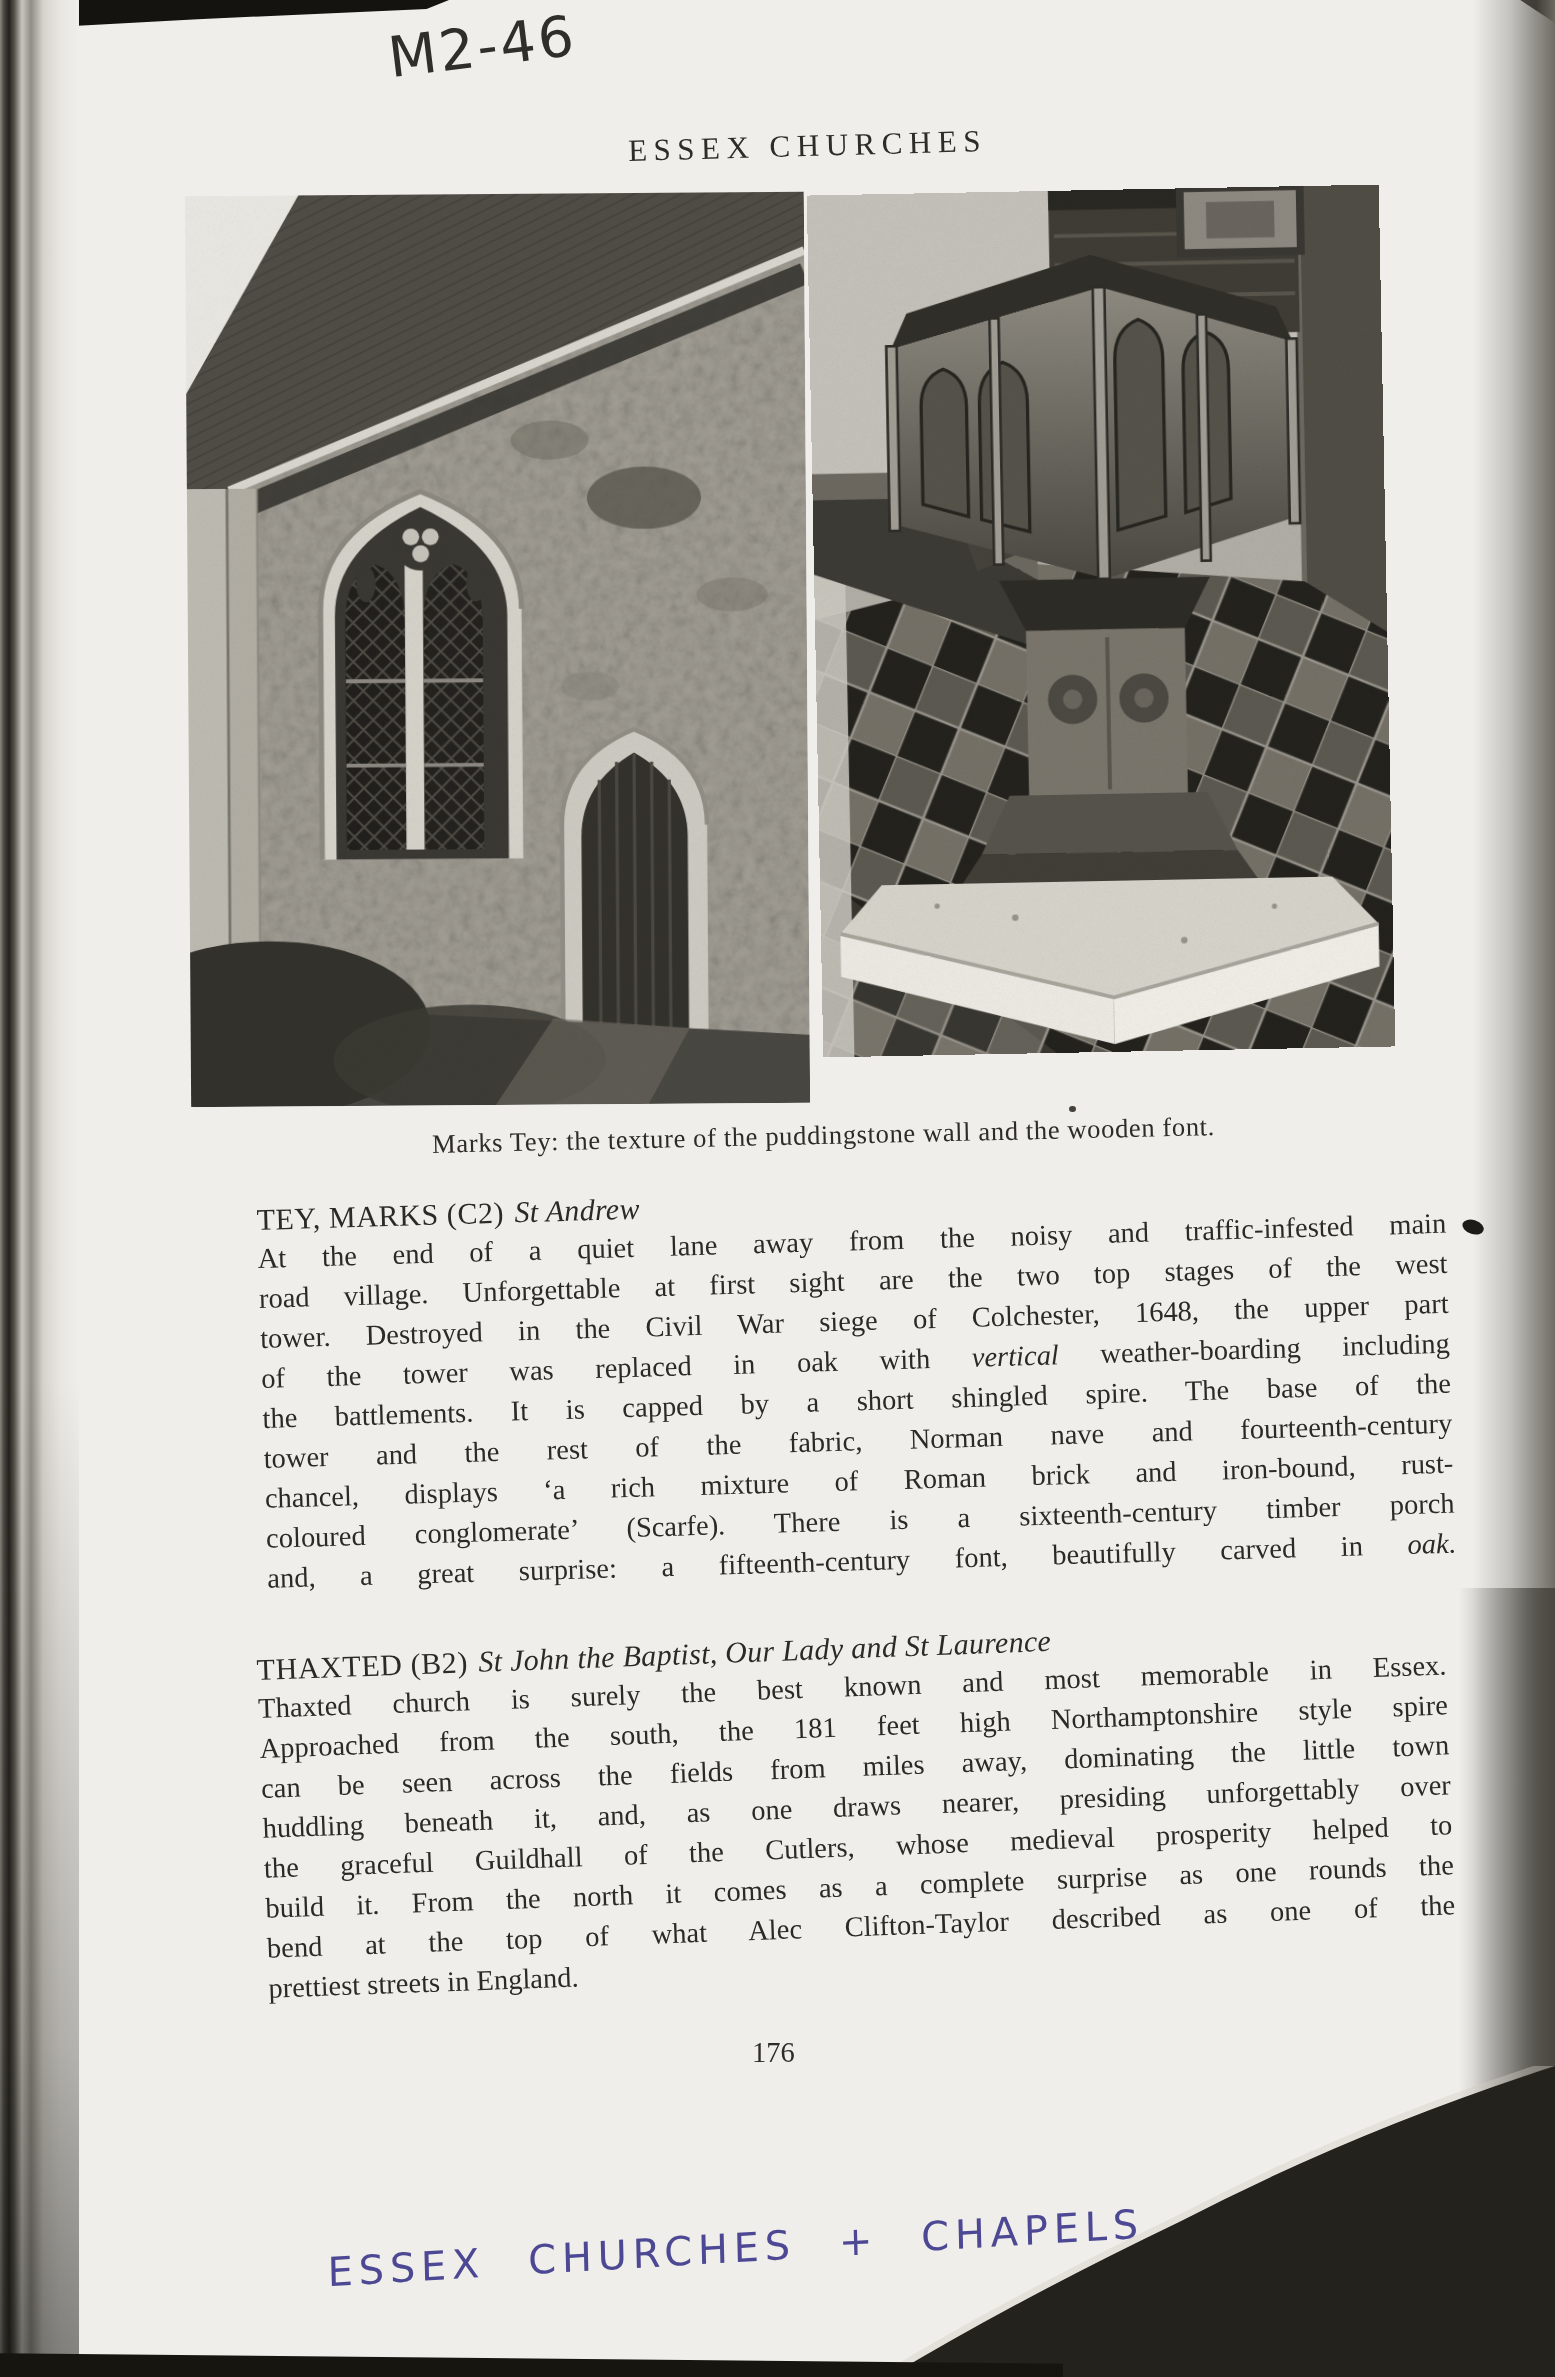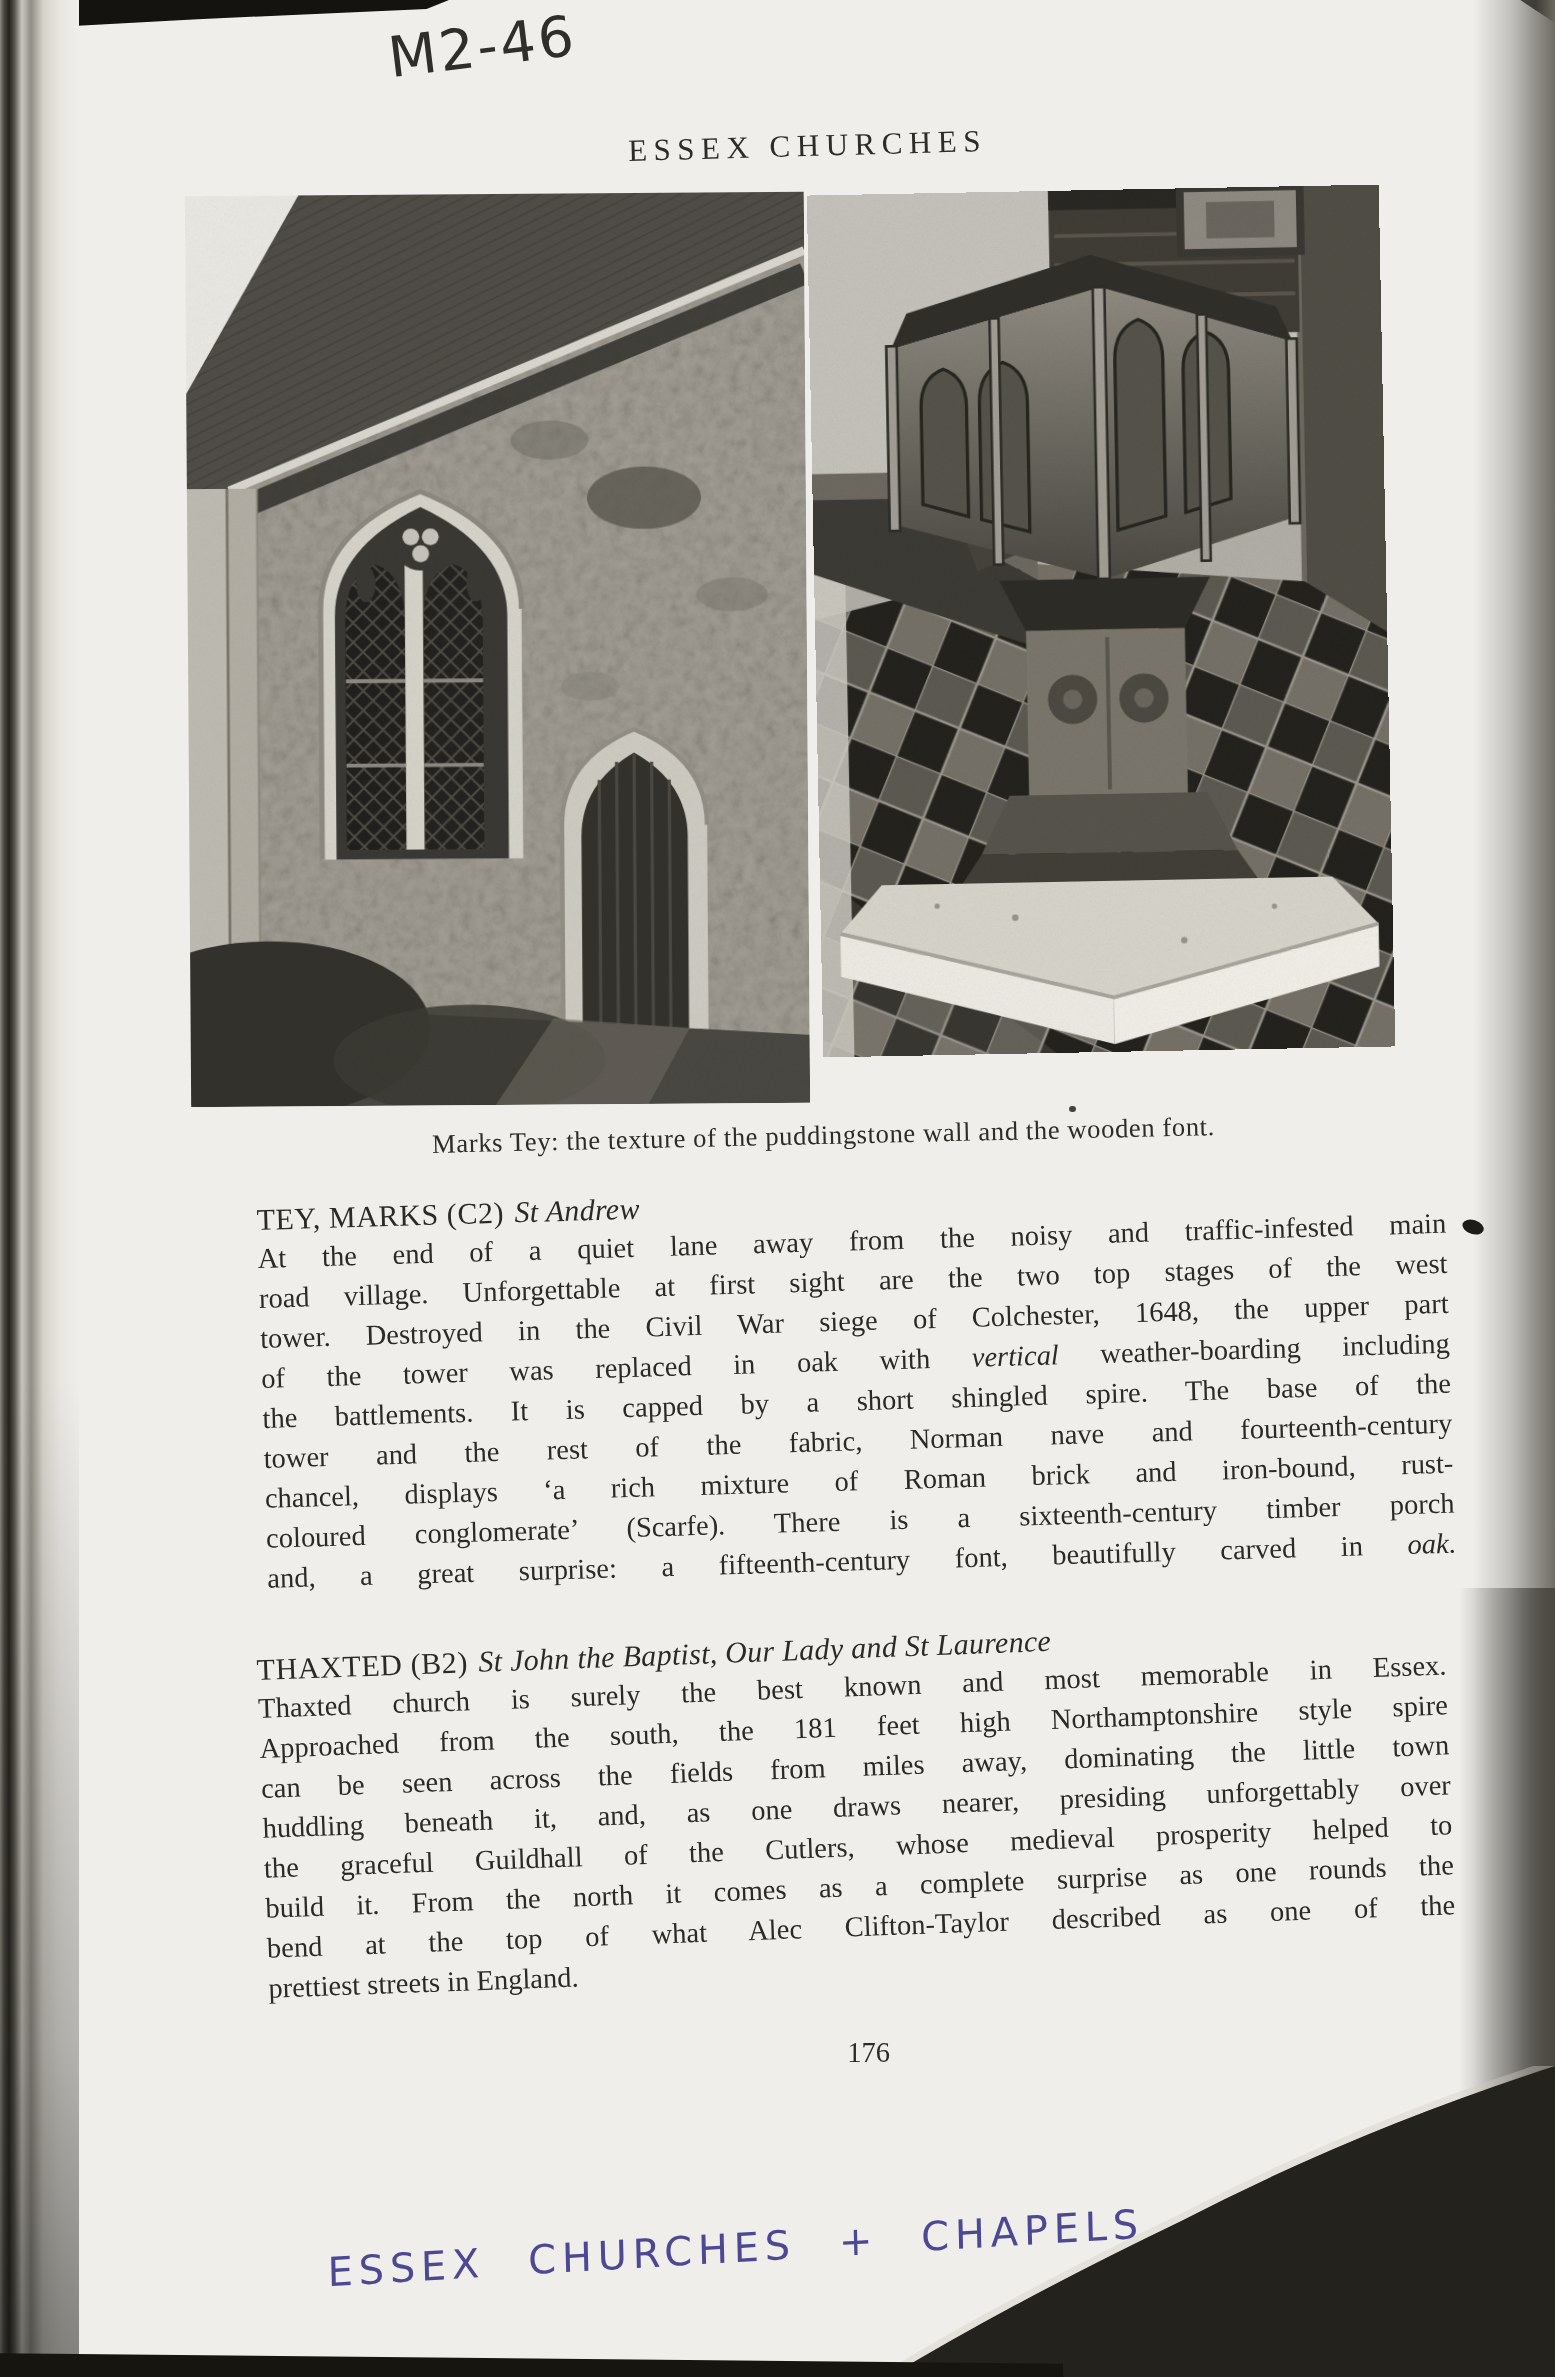--- a/index.html
+++ b/index.html
@@ -43,21 +43,21 @@
            font-size:26.6px;letter-spacing:0.6px;color:#2e2c27;transform:rotate(-1.3deg);}
   .section{position:absolute;left:256px;width:1189px;color:#2b2a25;transform-origin:0 0;}
   #sec1{top:1200px;transform:rotate(-1.7deg);}
   #sec2{top:1650px;transform:rotate(-2.1deg);}
   .sec-heading{font-size:30px;line-height:39px;letter-spacing:0.6px;white-space:nowrap;}
   .ded{font-style:italic;margin-left:10.4px;letter-spacing:0.3px;}
   .tlines{font-size:28.5px;line-height:40px;}
   .tline{text-align:justify;text-align-last:justify;}
   .tlines.no-justify-last .tline:last-child{text-align-last:left;}
   .it{font-style:italic;}
-  .pagenum{position:absolute;left:752px;top:2037px;width:233px;text-align:center;
+  .pagenum{position:absolute;left:752px;top:2037px;width:233px;text-align:left;
            font-size:28.5px;color:#2e2c27;}
 
   
   .photo{position:absolute;overflow:hidden;}
   #photoL{left:188px;top:194px;width:619px;height:911px;transform:rotate(-0.4deg);}
   #photoR{left:815px;top:190px;width:572px;height:862px;transform:rotate(-1.1deg);}
   .photo svg{display:block;width:100%;height:100%;}
 </style>
 </head>
 <body>

